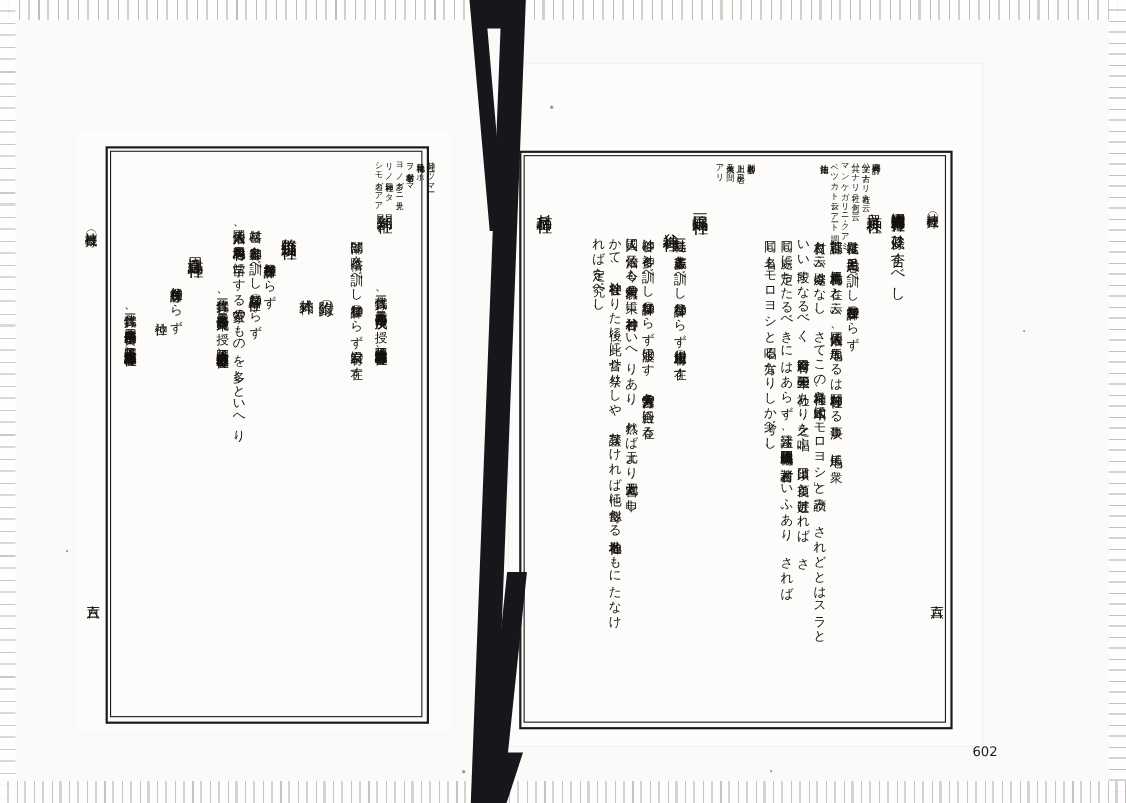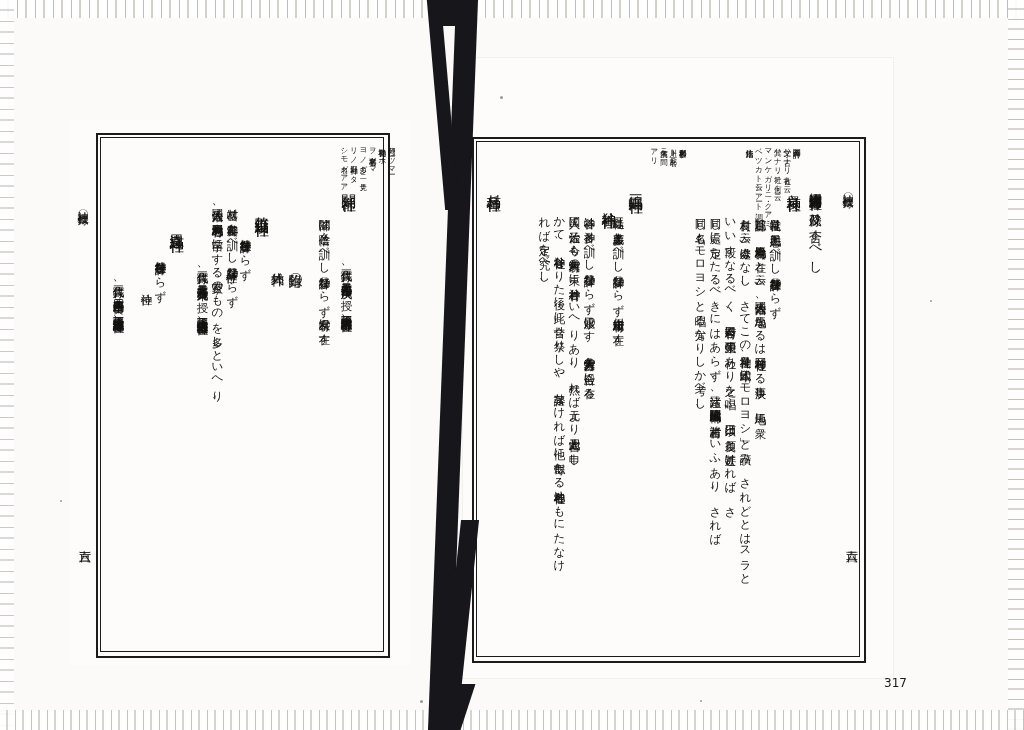--- a/index.html
+++ b/index.html
@@ -229,21 +229,21 @@
   </div>
 
   <div class="gutter">
     <div class="spine"></div>
     <div class="spine-b"></div>
     <div class="spine-c"></div>
     <div class="nick" style="left:2px; top:0px; width:30px; height:26px; transform:skewX(20deg);"></div>
     <div class="nick" style="left:6px; top:684px; width:30px; height:46px; transform:skewX(-18deg);"></div>
   </div>
 
-  <div class="blob" style="left:884px; top:676px;">317</div>
+  <div class="blob" style="left:884px; top:676px;">602</div>
 
   <div class="speck" style="left:500px; top:96px; width:3px; height:3px;"></div>
   <div class="speck" style="left:930px; top:300px; width:2px; height:2px;"></div>
   <div class="speck" style="left:60px; top:500px; width:2px; height:2px;"></div>
   <div class="speck" style="left:420px; top:700px; width:3px; height:3px;"></div>
   <div class="speck" style="left:700px; top:700px; width:2px; height:2px;"></div>
 
 </div>
 
 </body></html>

